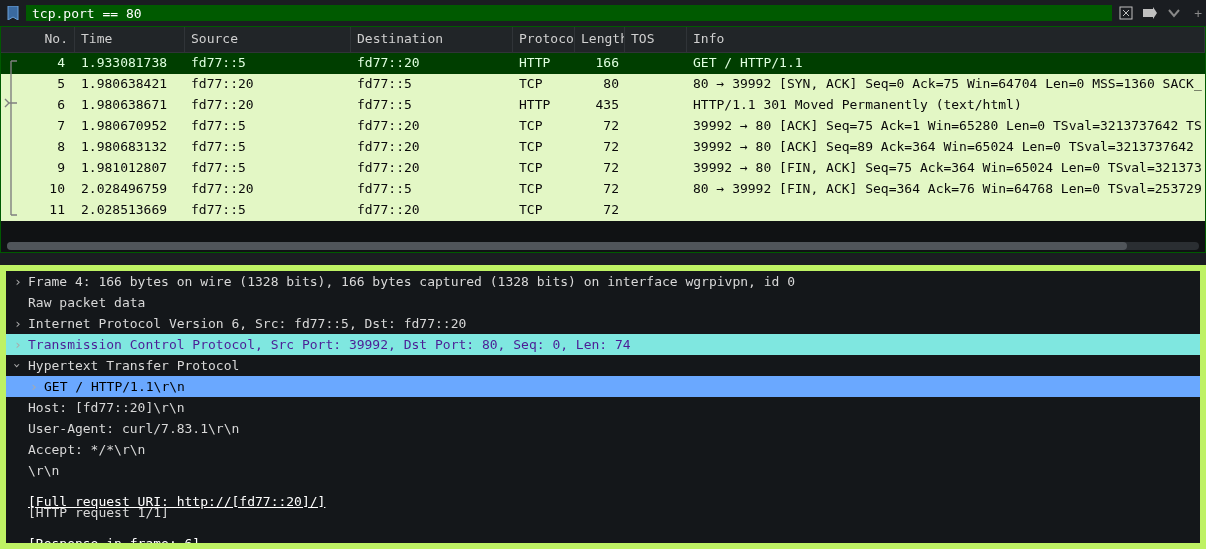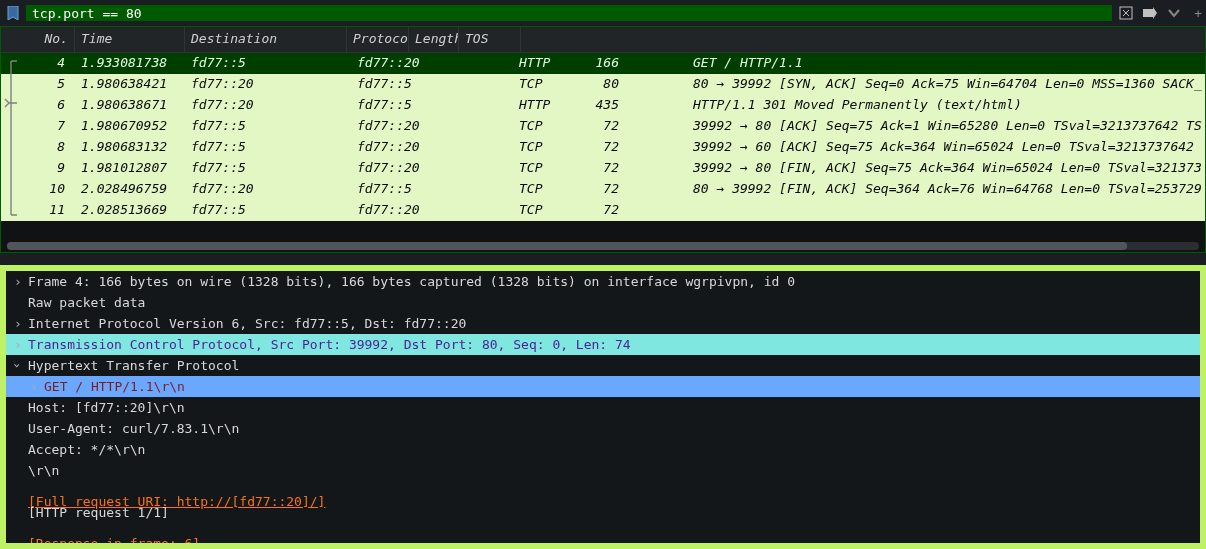--- a/index.html
+++ b/index.html
@@ -25,21 +25,21 @@
     background:#005a00; color:#ffffff;
     font: inherit; padding:2px 6px;
   }
   .fbtn { width:20px; height:20px; display:flex; align-items:center; justify-content:center; color:#c0c0c0; }
   .fbtn svg { width:14px; height:14px; }
   .plus { color:#888; margin-left:6px; }
 
   
   .packet-list {
     border:1px solid #005a00; background:#101214;
-    height:227px; overflow:hidden; position:relative;font-style:italic;
+    height:227px; overflow:hidden; position:relative;
   }
   .pl-header {
     display:flex; height:26px; background:#212528;
     border-bottom:1px solid #303438;
   }
   .pl-header .col, .pl-row .col {
     padding:4px 6px; white-space:nowrap; overflow:hidden;
     border-right:1px solid #303438;
   }
   .col-no   { width:74px; text-align:right; padding-right:10px; }
@@ -84,24 +84,24 @@
     font-size:13px; color:#d8d8d8; background:#14171a;
   }
   .tree-row {
     display:flex; align-items:center; height:21px; padding-left:4px;
     white-space:nowrap;
   }
   .tree-row .tw { width:16px; text-align:center; color:#aaa; }
   .tree-row.lvl1 { padding-left:20px; }
   .tree-row.lvl2 { padding-left:20px; }
   .tree-row.sel-cyan { background:#7fe7e0; color:#4c1d95; }
-  .tree-row.sel-blue { background:#6aa8ff; color:#7f1d1d; }
+  .tree-row.sel-blue { background:#6aa8ff; color:#000000; }
   .chev::before { content:"›"; display:inline-block; transform-origin:center; }
   .chev.open::before { transform: rotate(90deg); }
-  a.wslink { color:#f97316; text-decoration:underline;margin-top:20px; }
+  a.wslink { color:#ffffff; text-decoration:underline;margin-top:20px; }
   .det-txt { padding-left:2px; }
 </style>
 </head>
 <body>
 
 <div class="filter-bar">
   <span class="bm-icon">
     <svg viewBox="0 0 12 14">
         <path d="M1 0h10v14l-5-3-5 3z" fill="#3a6aa0" stroke="#6aa0d8"></path>
       </svg>
@@ -124,24 +124,26 @@
         <path d="M2 4l5 6 5-6" fill="none" stroke="#888" stroke-width="2"></path>
       </svg>
   </span>
   <span class="plus">+</span>
 </div>
 
 <div class="packet-list">
   <div class="pl-header">
     <div class="col col-no">No.</div>
     <div class="col col-time">Time</div>
+    <div class="col col-src">Source</div>
     <div class="col col-dst">Destination</div>
     <div class="col col-proto">Protocol</div>
     <div class="col col-len">Length</div>
     <div class="col col-tos">TOS</div>
+    <div class="col col-info">Info</div>
   </div>
   <div class="pl-body" id="pl-body">
     <div class="link-gutter">
       <svg width="20" height="168">
         <path d="M10 8 h6 M10 8 v154 M10 162 h6"></path>
         <path d="M4 46 l4 4 l-4 4 M8 50 h8"></path>
       </svg>
     </div>
   <div class="pl-row selected">
         <div class="col col-no">4</div>
@@ -184,21 +186,21 @@
         <div class="col col-info">39992 → 80 [ACK] Seq=75 Ack=1 Win=65280 Len=0 TSval=3213737642 TS</div>
       </div>
       <div class="pl-row">
         <div class="col col-no">8</div>
         <div class="col col-time">1.980683132</div>
         <div class="col col-src">fd77::5</div>
         <div class="col col-dst">fd77::20</div>
         <div class="col col-proto">TCP</div>
         <div class="col col-len">72</div>
         <div class="col col-tos"></div>
-        <div class="col col-info">39992 → 60 [ACK] Seq=75 Ack=364 Win=65024 Len=0 TSval=3213737642 </div>
+        <div class="col col-info">39992 → 80 [ACK] Seq=89 Ack=364 Win=65024 Len=0 TSval=3213737642 </div>
       </div>
       <div class="pl-row">
         <div class="col col-no">9</div>
         <div class="col col-time">1.981012807</div>
         <div class="col col-src">fd77::5</div>
         <div class="col col-dst">fd77::20</div>
         <div class="col col-proto">TCP</div>
         <div class="col col-len">72</div>
         <div class="col col-tos"></div>
         <div class="col col-info">39992 → 80 [FIN, ACK] Seq=75 Ack=364 Win=65024 Len=0 TSval=321373</div>

